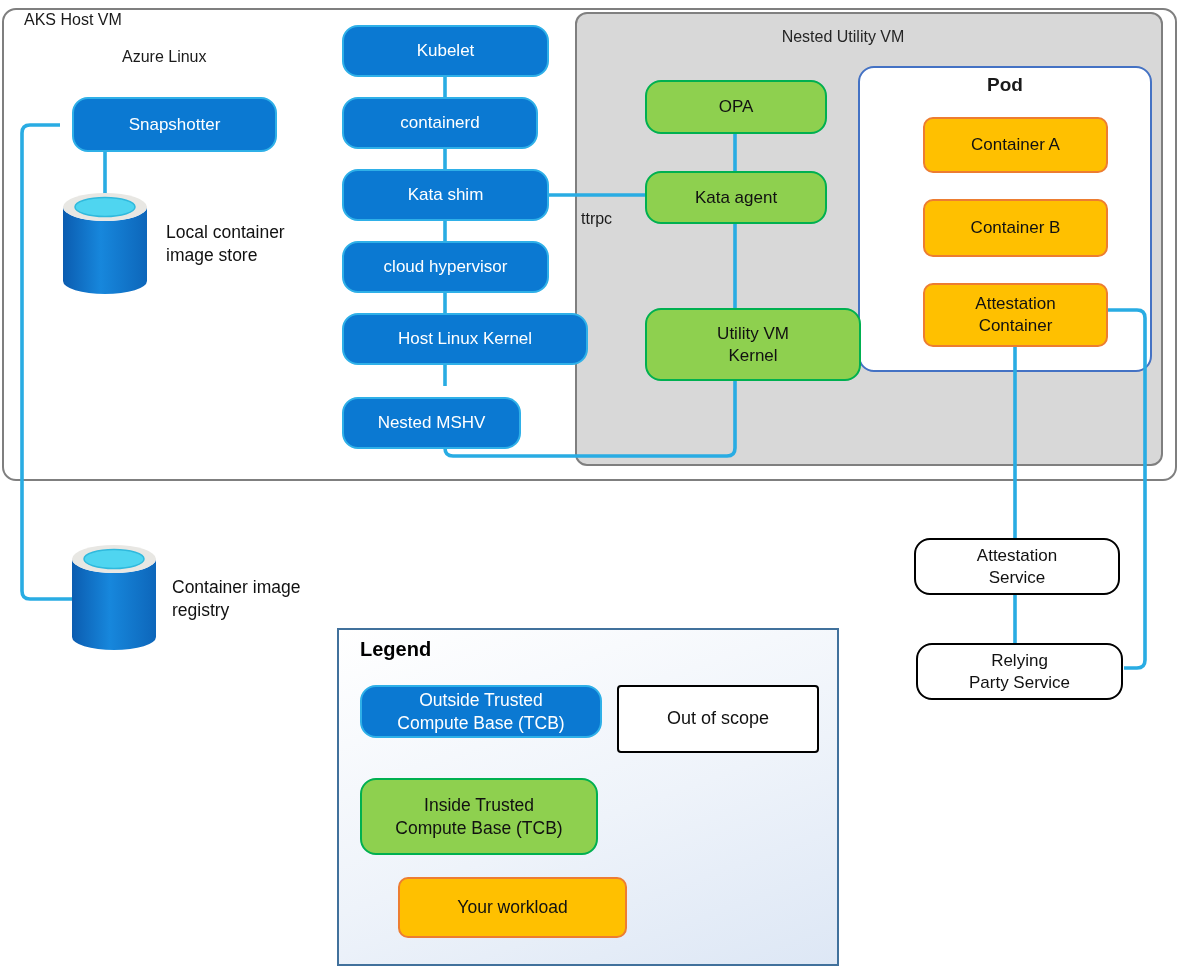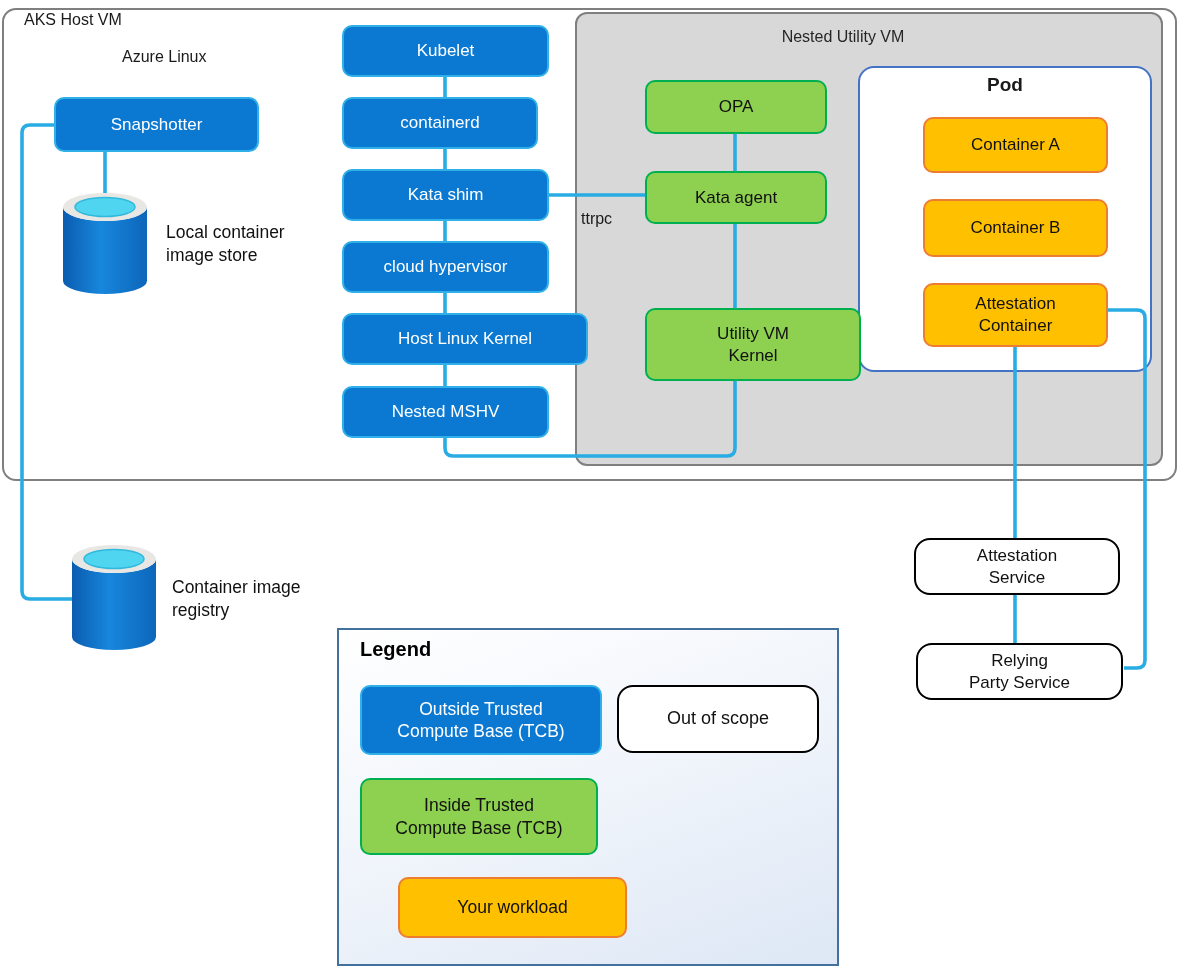--- a/index.html
+++ b/index.html
@@ -14,21 +14,21 @@
   .pod-box{left:858px;top:66px;width:294px;height:306px;border:2px solid var(--pod-border,#4472c4);border-radius:16px;background:#fff;}
   .legend-box{left:337px;top:628px;width:502px;height:338px;border:2px solid var(--legend-border,#41719c);
     background:linear-gradient(160deg,#ffffff 0%,#eef3fa 55%,#dde7f5 100%);}
   
   .wires{position:absolute;left:0;top:0;z-index:2;pointer-events:none;}
   .conn{fill:none;stroke:var(--line,#29ace3);stroke-width:3.6;stroke-linecap:butt;stroke-linejoin:round;}
   
   .node{
     position:absolute;box-sizing:border-box;z-index:3;
     display:flex;align-items:center;justify-content:center;text-align:center;
-    font-size:17px;line-height:1.28;border-radius:10px;padding:4px 8px;
+    font-size:17px;line-height:1.28;border-radius:16px;padding:4px 8px;
   }
   .blue{background:var(--blue-fill,#0b79d2);border:2.5px solid var(--blue-border,#2fb0e8);color:#fff;}
   .green{background:var(--green-fill,#8ed04f);border:2.5px solid var(--green-border,#00b050);color:#111;}
   .orange{background:var(--orange-fill,#ffc000);border:2.5px solid var(--orange-border,#ed7d31);color:#111;border-radius:10px;}
   .white{background:#fff;border:2.5px solid #000;color:#111;}
   .ml{white-space:pre-line;}
   .tag{position:absolute;z-index:3;font-size:16px;color:#1a1a1a;}
   .tag-bold{font-weight:bold;font-size:19px;}
   .side-label{position:absolute;z-index:3;font-size:17.5px;line-height:1.32;color:#111;white-space:pre-line;}
   .cyl{position:absolute;z-index:3;}
@@ -60,27 +60,27 @@
     <path class="conn" d="M1015,595 V643"></path>
     <path class="conn" d="M1108,310 H1137 Q1145,310 1145,318 V660 Q1145,668 1137,668 H1124"></path>
   </svg>
 
   <div class="tag" style="left:24px;top:11px;">AKS Host VM</div>
   <div class="tag" style="left:122px;top:48px;">Azure Linux</div>
   <div class="tag" style="left:743px;top:28px;width:200px;text-align:center;color:#262626;">Nested Utility VM</div>
   <div class="tag tag-bold" style="left:858px;top:74px;width:294px;text-align:center;">Pod</div>
   <div class="tag" style="left:581px;top:210px;">ttrpc</div>
 
-  <div class="node blue" style="left:54px;top:97px;width:205px;height:55px;">Snapshotter</div>
+  <div class="node blue" style="left:72px;top:97px;width:205px;height:55px;">Snapshotter</div>
   <div class="node blue" style="left:342px;top:25px;width:207px;height:52px;">Kubelet</div>
   <div class="node blue" style="left:342px;top:97px;width:196px;height:52px;">containerd</div>
   <div class="node blue" style="left:342px;top:169px;width:207px;height:52px;">Kata shim</div>
   <div class="node blue" style="left:342px;top:241px;width:207px;height:52px;">cloud hypervisor</div>
   <div class="node blue" style="left:342px;top:313px;width:246px;height:52px;">Host Linux Kernel</div>
-  <div class="node blue" style="left:342px;top:386px;width:207px;height:52px;">Nested MSHV</div>
+  <div class="node blue" style="left:342px;top:397px;width:179px;height:52px;">Nested MSHV</div>
 
   <div class="node green" style="left:645px;top:80px;width:182px;height:54px;">OPA</div>
   <div class="node green" style="left:645px;top:171px;width:182px;height:53px;">Kata agent</div>
   <div class="node green ml" style="left:645px;top:308px;width:216px;height:73px;">Utility VM
 Kernel</div>
 
   <div class="node orange" style="left:923px;top:117px;width:185px;height:56px;">Container A</div>
   <div class="node orange" style="left:923px;top:199px;width:185px;height:58px;">Container B</div>
   <div class="node orange ml" style="left:923px;top:283px;width:185px;height:64px;">Attestation
 Container</div>
@@ -107,20 +107,20 @@
 
   <svg class="cyl" style="left:72px;top:545px;" width="84" height="106" viewBox="0 0 84 106">
     <path d="M0,14 L0,92 A42,13 0 0 0 84,92 L84,14 A42,14 0 0 1 0,14 Z" fill="url(#cylg)"></path>
     <ellipse cx="42" cy="14" rx="42" ry="14" fill="#e8e7e3"></ellipse>
     <ellipse cx="42" cy="14" rx="30" ry="9.5" fill="#4fd5f0" stroke="#2fb9dd" stroke-width="1.5"></ellipse>
   </svg>
   <div class="side-label" style="left:172px;top:576px;">Container image
 registry</div>
 
   <div class="legend-title" style="left:360px;top:638px;">Legend</div>
-  <div class="node blue ml" style="left:360px;top:685px;width:242px;height:70px;font-size:17.5px;">Outside Trusted
+  <div class="node blue ml" style="left:360px;top:685px;width:242px;height:53px;font-size:17.5px;">Outside Trusted
 Compute Base (TCB)</div>
-  <div class="node white" style="left:617px;top:685px;width:202px;height:68px;font-size:18px;border-radius:16px;">Out of scope</div>
+  <div class="node white" style="left:617px;top:685px;width:202px;height:68px;font-size:18px;border-radius:4px;">Out of scope</div>
   <div class="node green ml" style="left:360px;top:778px;width:238px;height:77px;font-size:17.5px;">Inside Trusted
 Compute Base (TCB)</div>
   <div class="node orange" style="left:362px;top:877px;width:229px;height:61px;font-size:17.5px;margin-left:36px;">Your workload</div>
 
 </div>
 
 </body></html>

